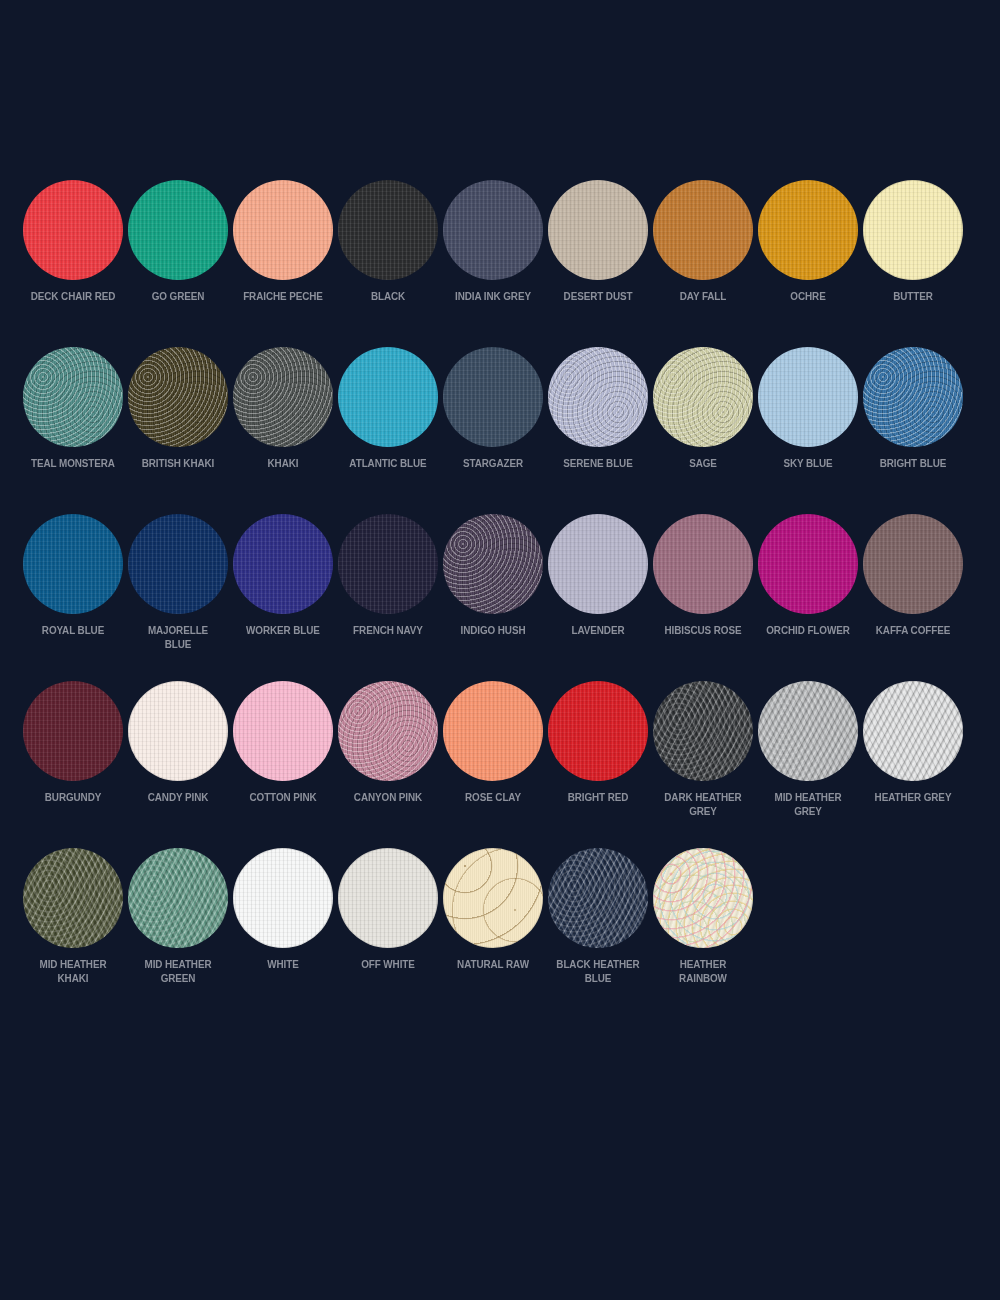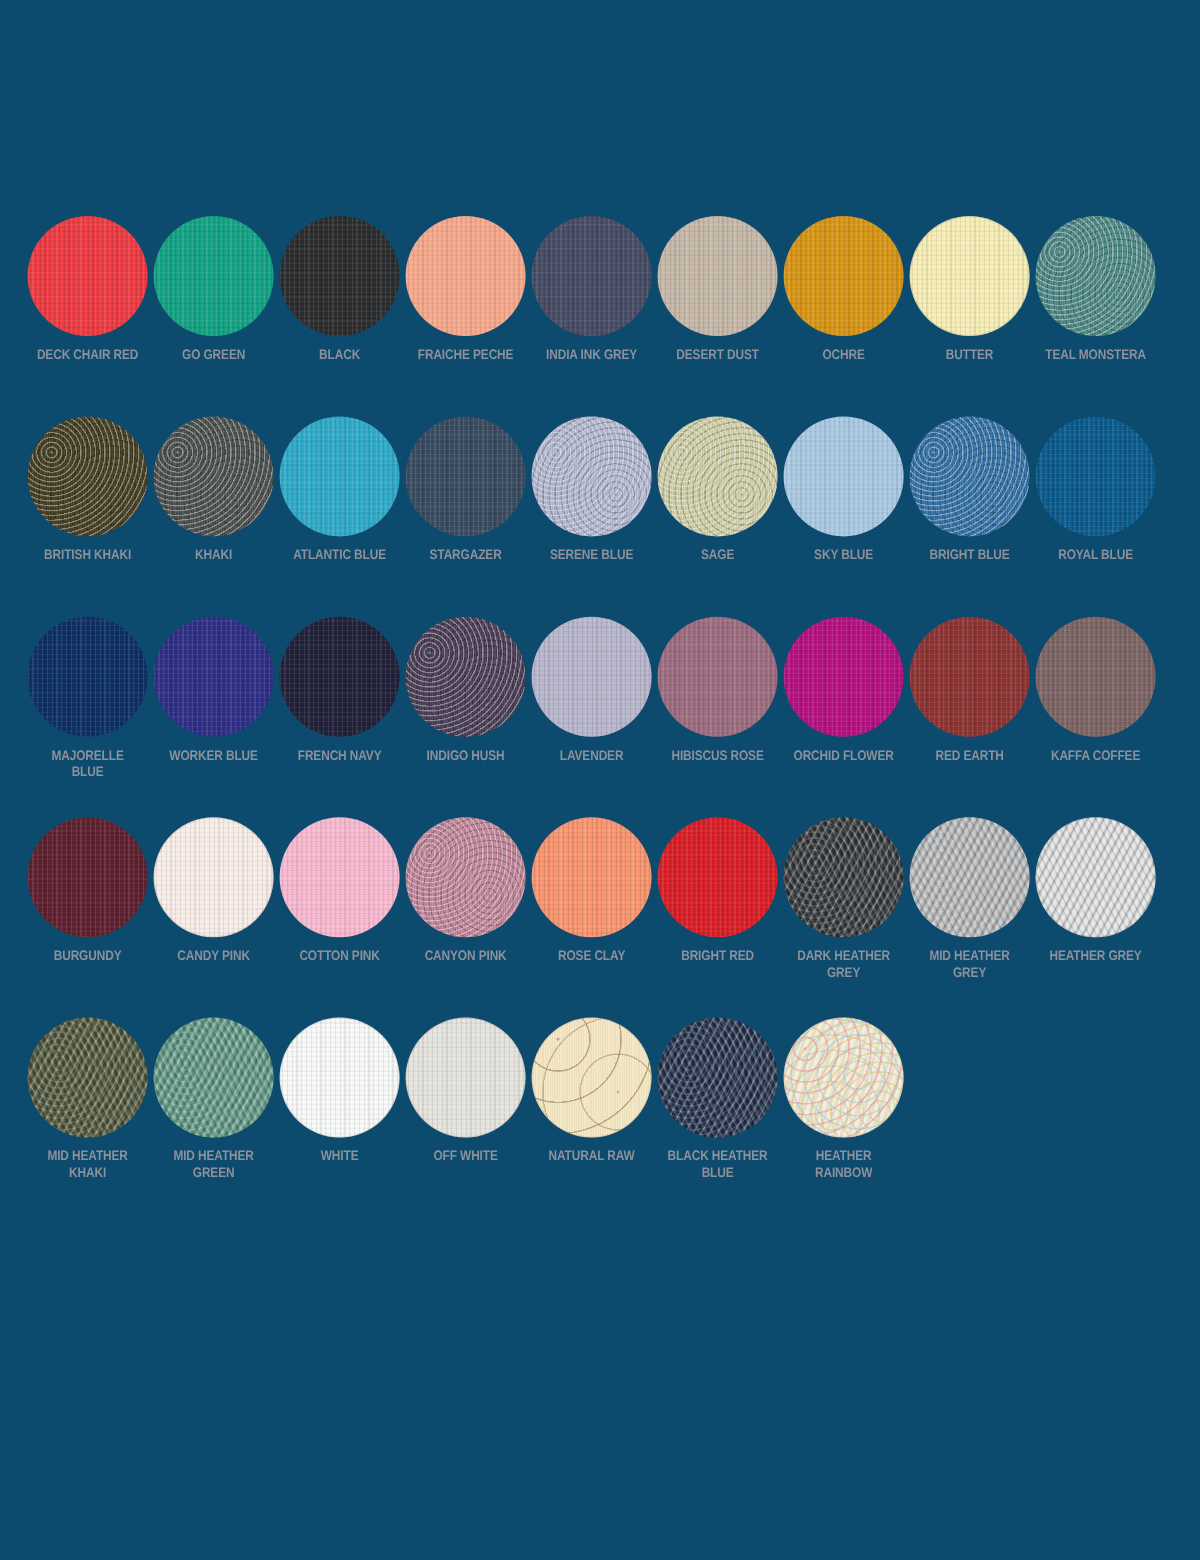--- a/index.html
+++ b/index.html
@@ -11,21 +11,21 @@
   body {
     width: 1000px;
     height: 1300px;
     font-family: "Liberation Sans", sans-serif;
     overflow: hidden;
   }
   #sheet {
     position: relative;
     width: 1000px;
     height: 1300px;
-    background: #0c4a6e;
+    background: #0f172a;
   }
   .swatch-grid {
     position: absolute;
     left: 20px;
     top: 172px;
     width: 960px;
     display: flex;
     flex-wrap: wrap;
     align-content: flex-start;
   }
@@ -215,44 +215,50 @@
         <div class="swatch-label">DECK CHAIR RED</div>
       </div>
       <div class="swatch">
         <div class="disc-wrap">
           <div class="disc rib" style="background: rgb(20, 162, 131);"></div>
         </div>
         <div class="swatch-label">GO GREEN</div>
       </div>
       <div class="swatch">
         <div class="disc-wrap">
+          <div class="disc rib" style="background: rgb(245, 169, 140);"></div>
+        </div>
+        <div class="swatch-label">FRAICHE PECHE</div>
+      </div>
+      <div class="swatch">
+        <div class="disc-wrap">
           <div class="disc rib" style="background: rgb(44, 45, 47);"></div>
         </div>
         <div class="swatch-label">BLACK</div>
       </div>
       <div class="swatch">
         <div class="disc-wrap">
-          <div class="disc rib" style="background: rgb(245, 169, 140);"></div>
-        </div>
-        <div class="swatch-label">FRAICHE PECHE</div>
-      </div>
-      <div class="swatch">
-        <div class="disc-wrap">
           <div class="disc rib" style="background: rgb(70, 76, 100);"></div>
         </div>
         <div class="swatch-label">INDIA INK GREY</div>
       </div>
       <div class="swatch">
         <div class="disc-wrap">
           <div class="disc rib" style="background: rgb(196, 183, 167);"></div>
         </div>
         <div class="swatch-label">DESERT DUST</div>
       </div>
       <div class="swatch">
         <div class="disc-wrap">
+          <div class="disc rib" style="background: rgb(192, 122, 51);"></div>
+        </div>
+        <div class="swatch-label">DAY FALL</div>
+      </div>
+      <div class="swatch">
+        <div class="disc-wrap">
           <div class="disc rib" style="background: rgb(215, 149, 23);"></div>
         </div>
         <div class="swatch-label">OCHRE</div>
       </div>
       <div class="swatch">
         <div class="disc-wrap">
           <div class="disc rib outline" style="background: rgb(245, 236, 182);"></div>
         </div>
         <div class="swatch-label">BUTTER</div>
       </div>
@@ -350,26 +356,20 @@
         <div class="disc-wrap">
           <div class="disc rib" style="background: rgb(156, 109, 128);"></div>
         </div>
         <div class="swatch-label">HIBISCUS ROSE</div>
       </div>
       <div class="swatch">
         <div class="disc-wrap">
           <div class="disc rib" style="background: rgb(180, 18, 127);"></div>
         </div>
         <div class="swatch-label">ORCHID FLOWER</div>
-      </div>
-      <div class="swatch">
-        <div class="disc-wrap">
-          <div class="disc rib" style="background: rgb(141, 52, 52);"></div>
-        </div>
-        <div class="swatch-label">RED EARTH</div>
       </div>
       <div class="swatch">
         <div class="disc-wrap">
           <div class="disc rib" style="background: rgb(125, 100, 101);"></div>
         </div>
         <div class="swatch-label">KAFFA COFFEE</div>
       </div>
       <div class="swatch">
         <div class="disc-wrap">
           <div class="disc rib" style="background: rgb(95, 33, 48);"></div>

